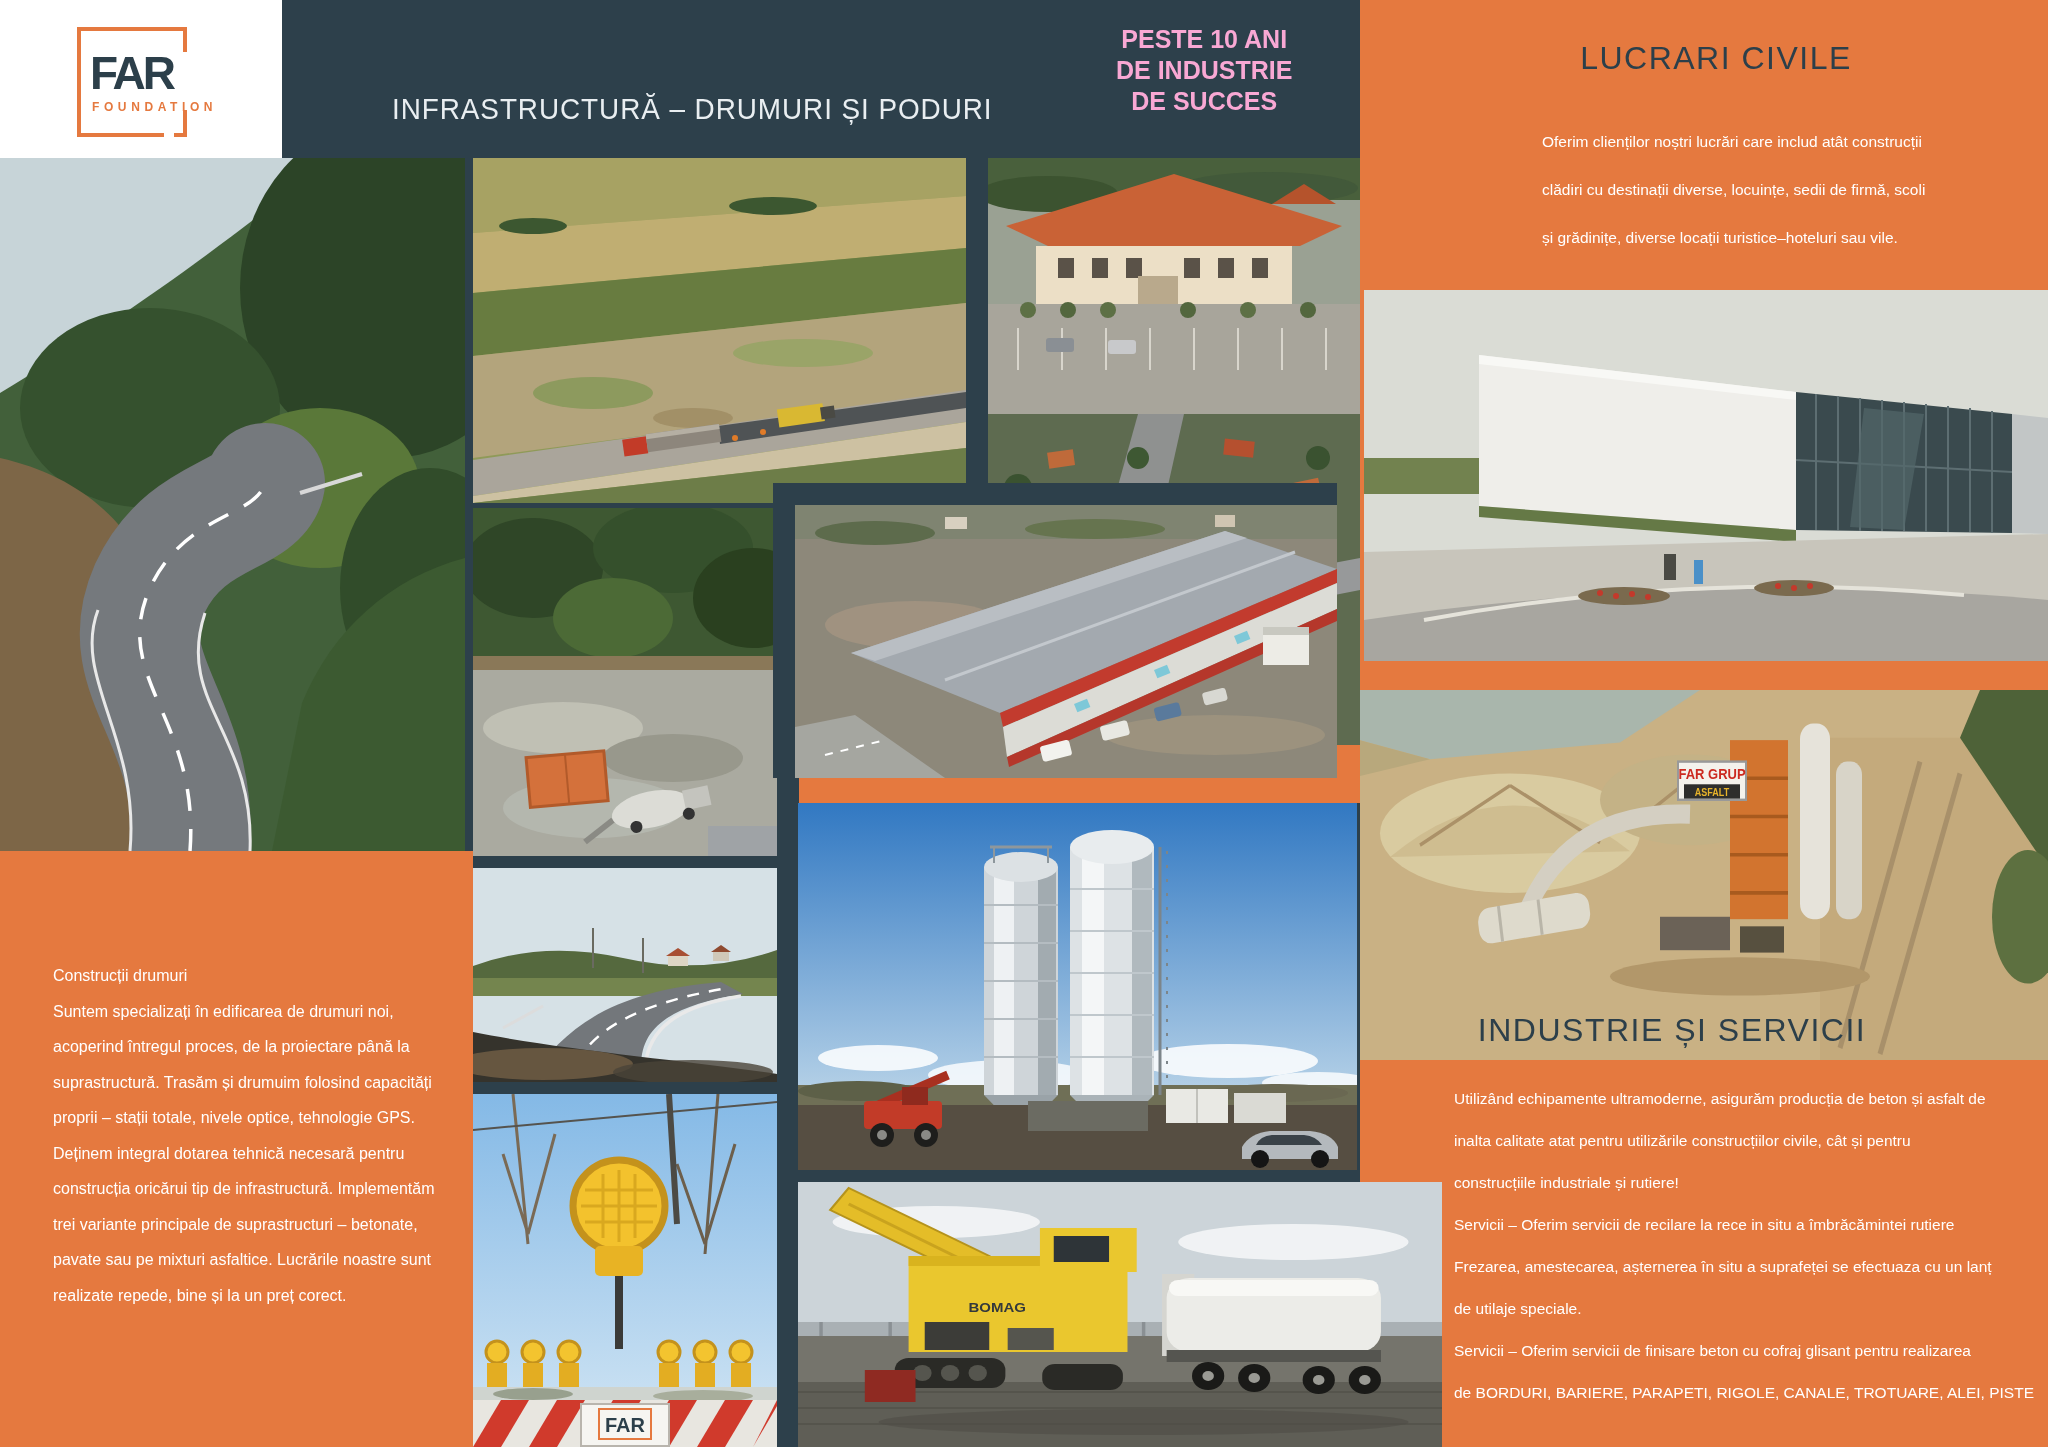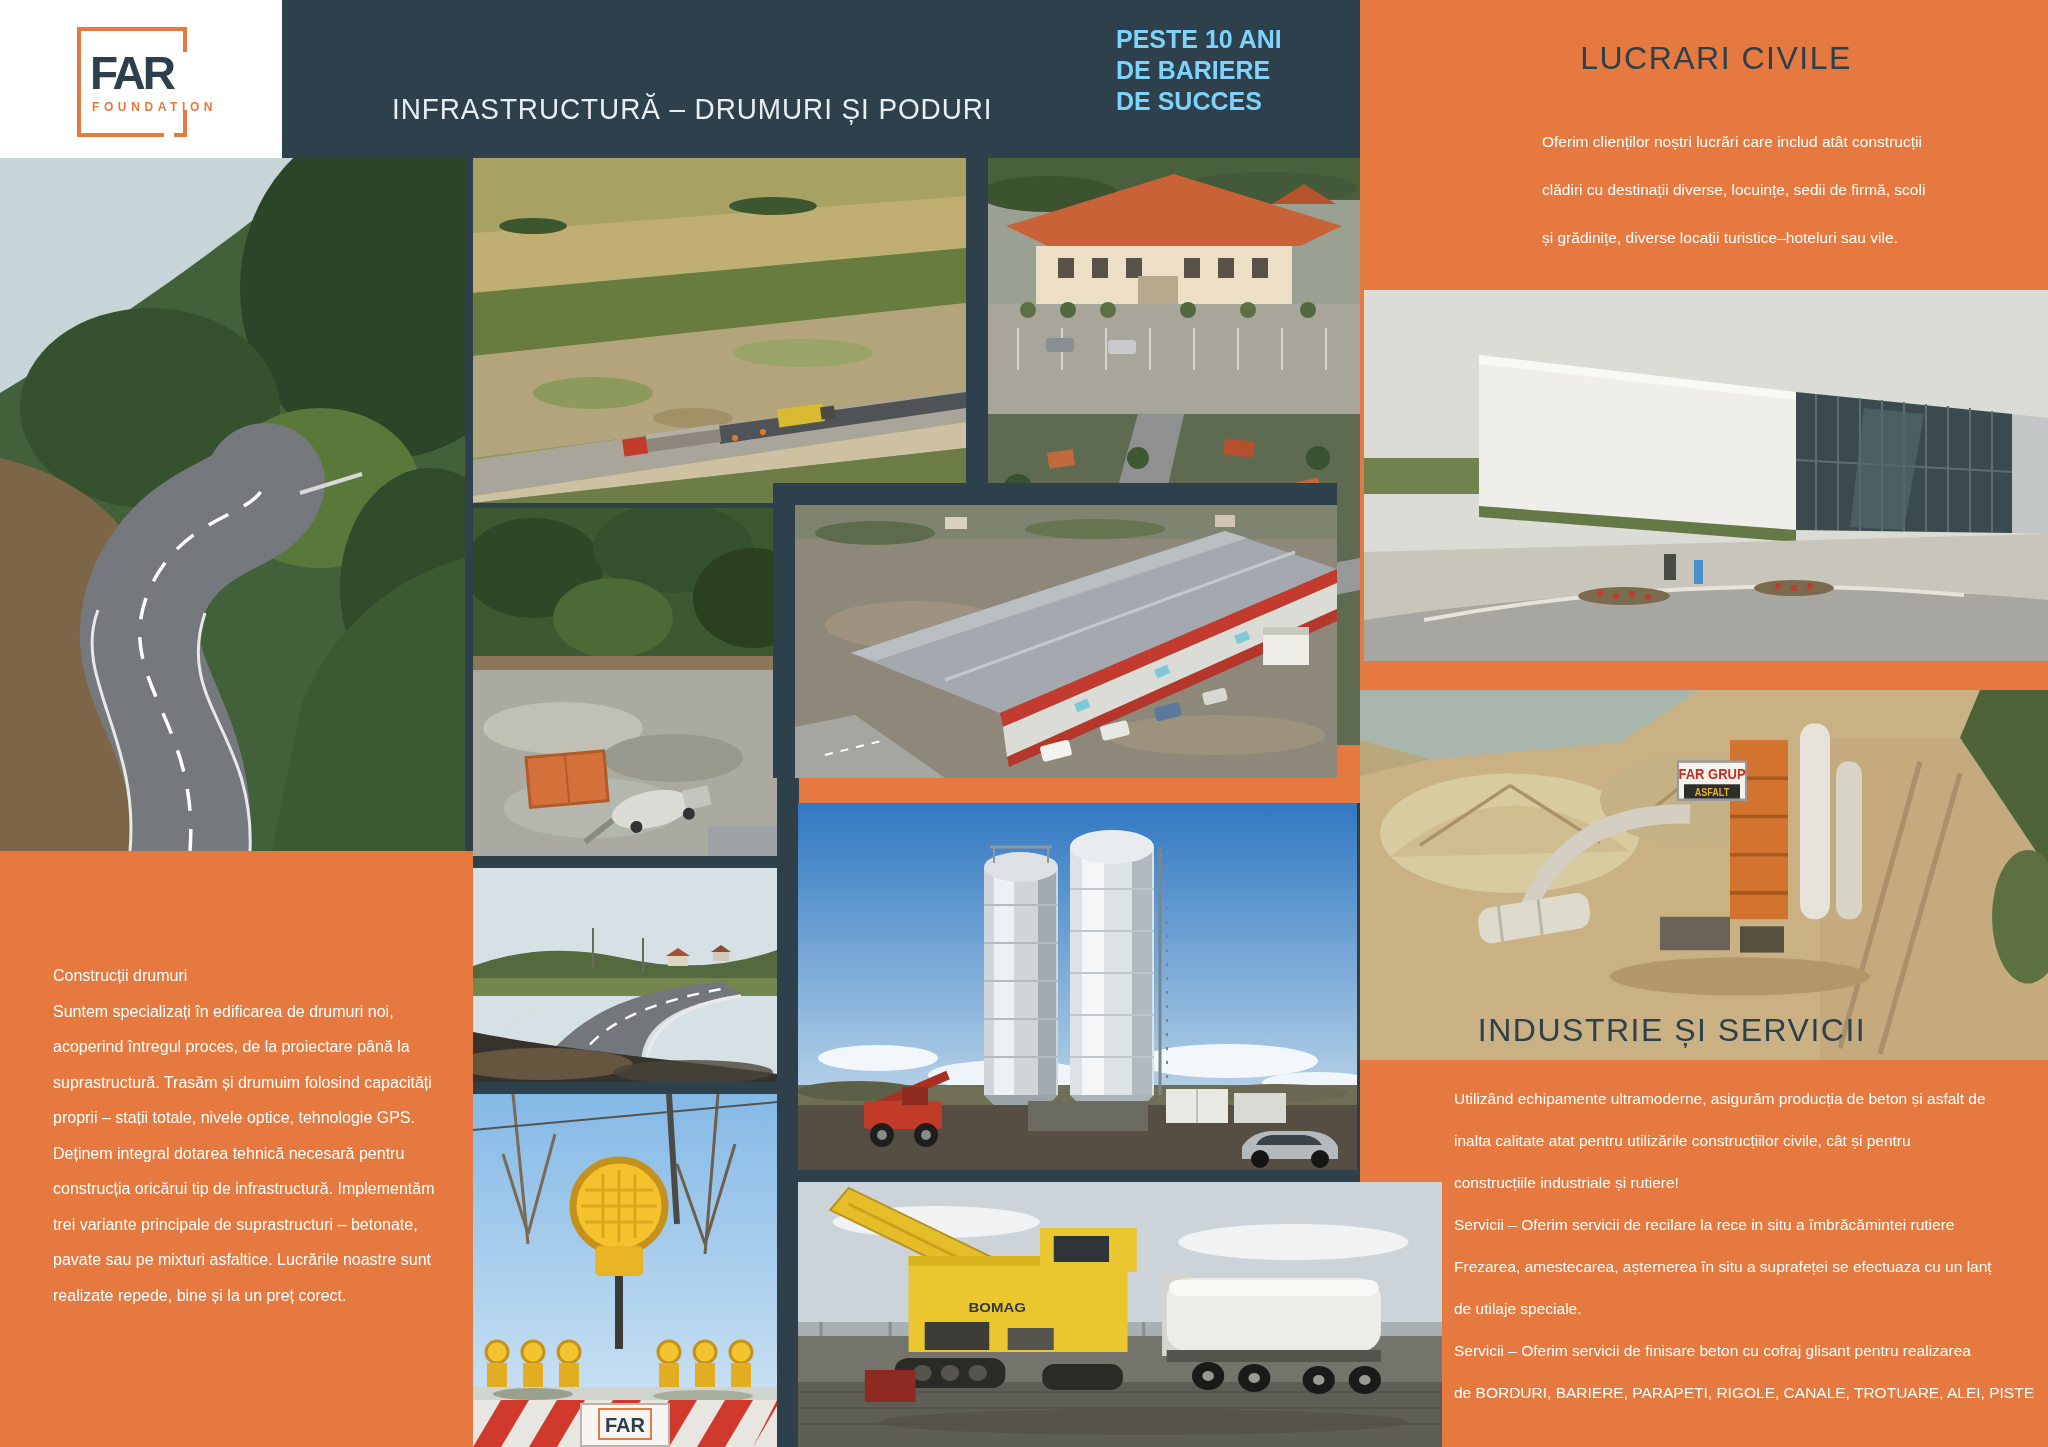--- a/index.html
+++ b/index.html
@@ -14,21 +14,21 @@
   .line{white-space:nowrap;}
 
   
   #logo-box{left:0;top:0;width:282px;height:158px;background:#ffffff;}
   #logo-frame{left:76px;top:26px;width:112px;height:112px;}
   #logo-wordmark{left:90px;top:50px;font-size:46px;font-weight:bold;color:#2c3f4a;letter-spacing:-3px;line-height:1;}
   #logo-subtitle{left:92px;top:101px;font-size:12px;font-weight:bold;color:#e5793f;letter-spacing:4.6px;line-height:1;}
 
   
   #page-title{left:392px;top:94px;font-size:30px;color:#e9eef1;letter-spacing:1px;line-height:1;transform:scaleX(.93);transform-origin:left;}
-  #experience-badge{left:1116px;top:24px;color:#7dd3fc;font-weight:bold;font-size:25px;line-height:31px;}
+  #experience-badge{left:1116px;top:24px;color:#f9a8d4;font-weight:bold;font-size:25px;line-height:31px;text-align:center;}
 
   
   #lucrari-heading{left:1360px;top:42px;width:688px;text-align:center;font-size:32px;letter-spacing:1.5px;color:#2c3f4a;line-height:1;margin-left:12px;}
   #lucrari-body{left:1542px;top:118px;color:#ffffff;font-size:15.5px;line-height:48px;}
   #industrie-heading{left:1360px;top:1014px;width:624px;text-align:center;font-size:32px;letter-spacing:1.5px;color:#2c3f4a;line-height:1;}
   #industrie-body{left:1454px;top:1078px;color:#ffffff;font-size:15.5px;line-height:42px;}
 
   
   #constructii-text{left:53px;top:958px;color:#ffffff;font-size:16px;line-height:35.5px;}
 </style>
@@ -452,21 +452,21 @@
         <path d="M98,109 H109 V84" fill="none" stroke="#e5793f" stroke-width="4"></path>
       </svg>
     </div>
     <div class="abs" id="logo-wordmark">FAR</div>
     <div class="abs" id="logo-subtitle">FOUNDATION</div>
   </div>
 
   <div class="abs" id="page-title">INFRASTRUCTURĂ – DRUMURI ȘI PODURI</div>
   <div class="abs" id="experience-badge">
     <div class="line">PESTE 10 ANI</div>
-    <div class="line">DE BARIERE</div>
+    <div class="line">DE INDUSTRIE</div>
     <div class="line">DE SUCCES</div>
   </div>
 
   <div class="abs" id="lucrari-heading">LUCRARI CIVILE</div>
   <div class="abs" id="lucrari-body">
     <div class="line">Oferim clienților noștri lucrări care includ atât construcții</div>
     <div class="line">clădiri cu destinații diverse, locuințe, sedii de firmă, scoli</div>
     <div class="line">și grădinițe, diverse locații turistice–hoteluri sau vile.</div>
   </div>
 

